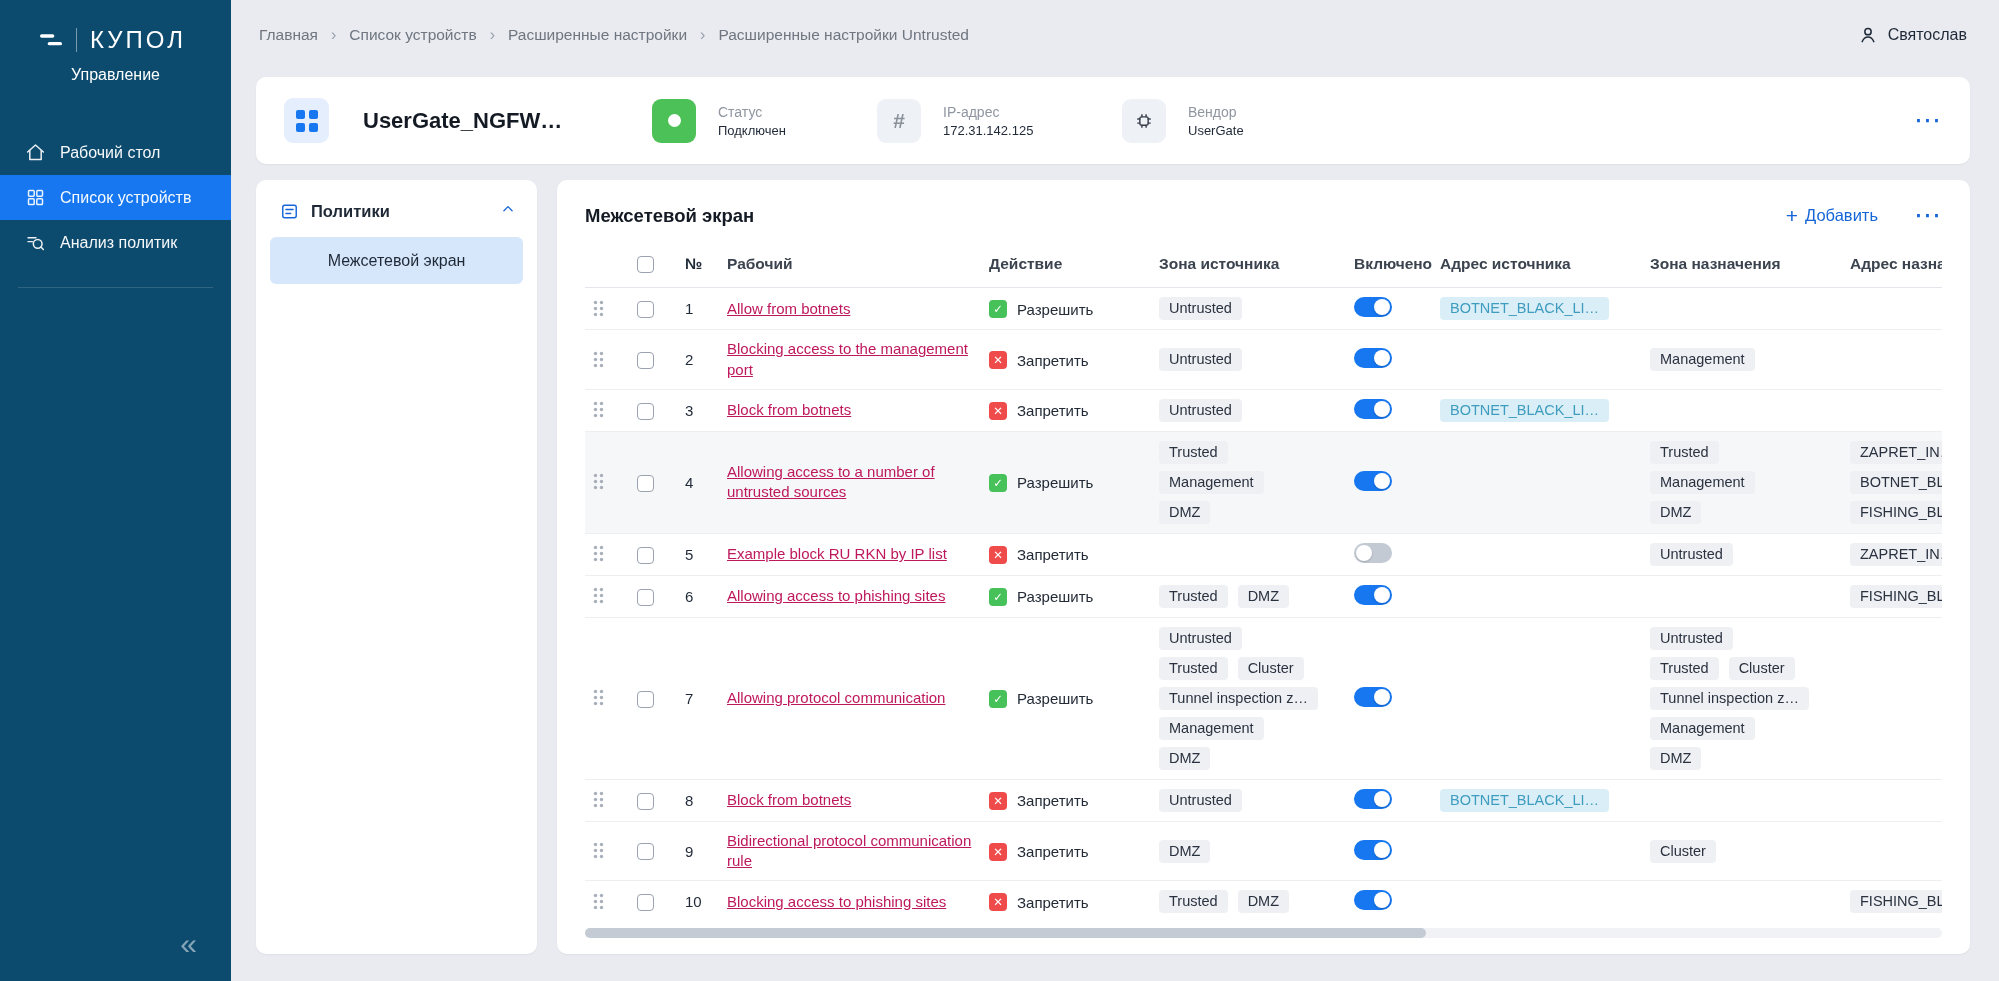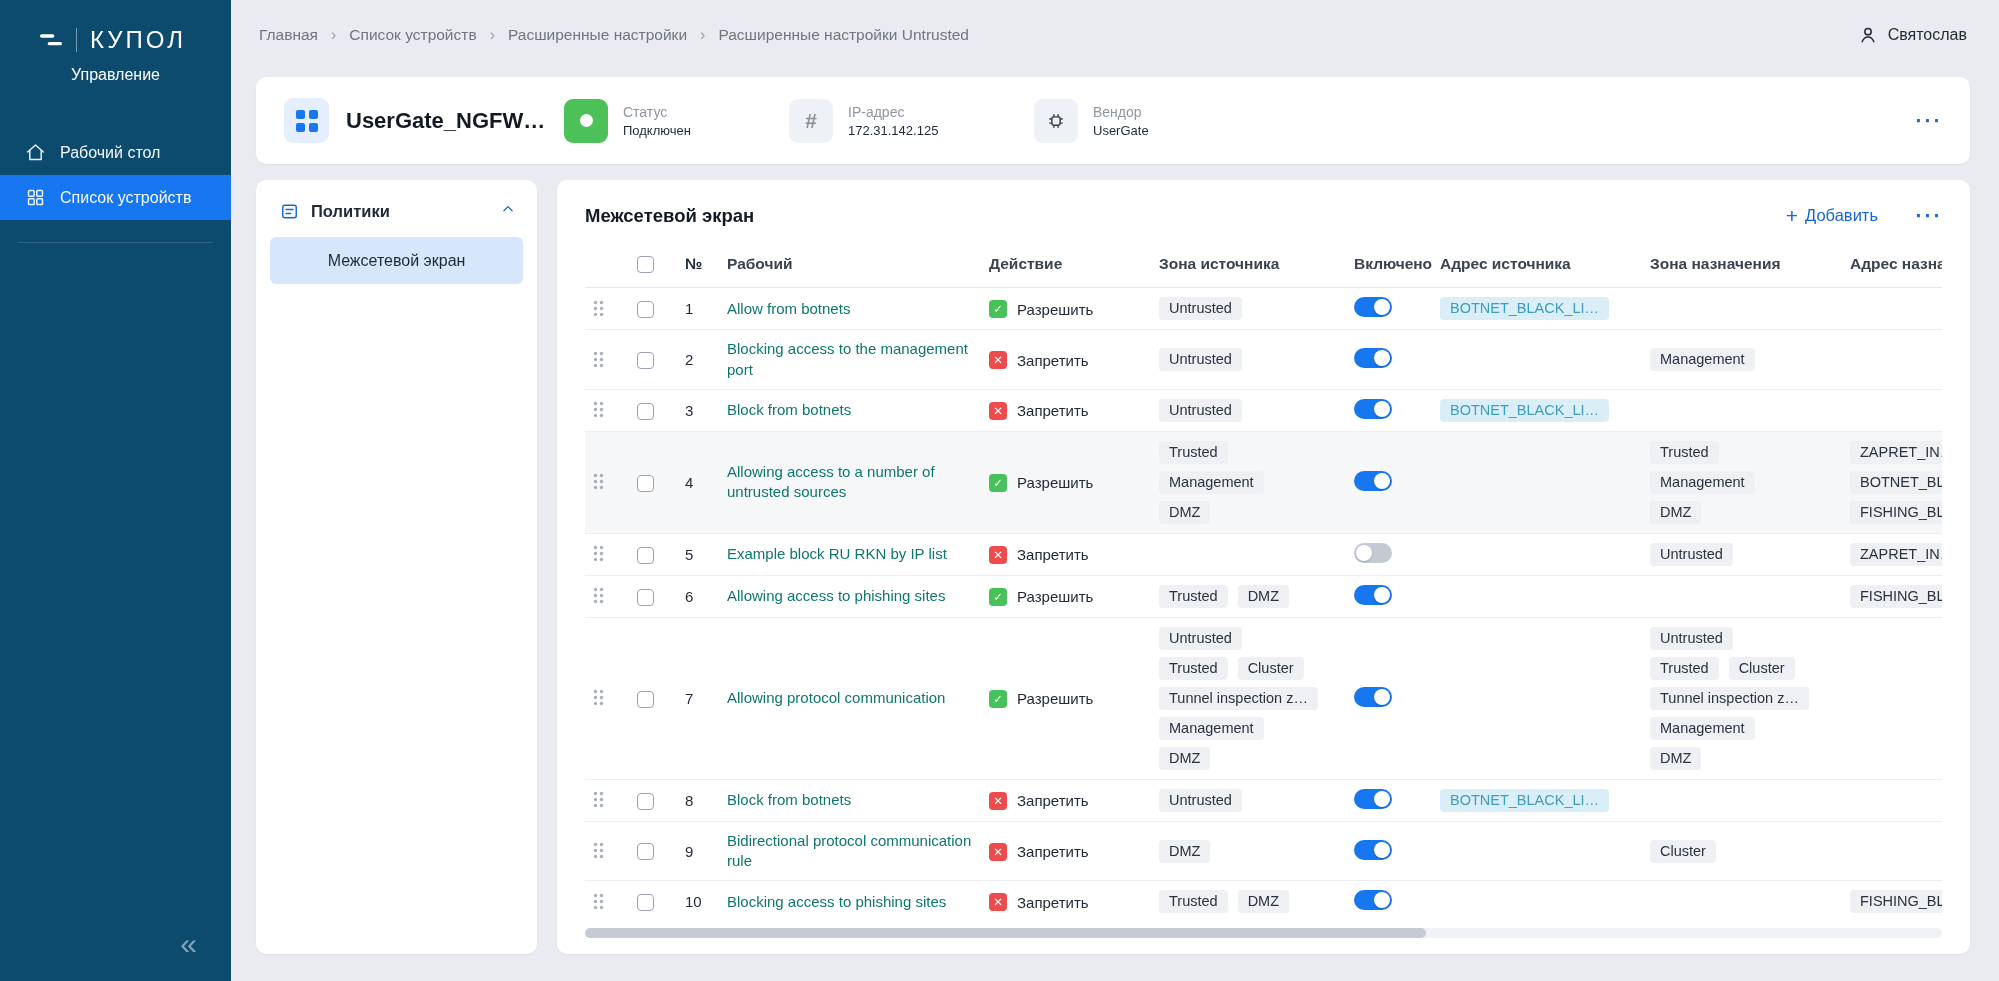--- a/index.html
+++ b/index.html
@@ -24,25 +24,25 @@
   .collapse{margin-top:auto;align-self:flex-end;padding:0 34px 22px 0;color:rgba(255,255,255,.5);font-size:30px;line-height:1;cursor:pointer}
   
   .main{position:absolute;left:231px;top:0;right:0;bottom:0;display:flex;flex-direction:column}
   .topbar{height:69px;flex:0 0 auto;display:flex;align-items:center;justify-content:space-between;padding:0 32px 0 28px}
   .breadcrumb{display:flex;align-items:center;gap:13px;font-size:15.5px;color:#6F7680}
   .bc-item{cursor:pointer;white-space:nowrap}
   .bc-sep{color:#9AA1AB;font-size:16px}
   .user{display:flex;align-items:center;gap:10px;font-size:16px;color:#1F2937;font-weight:500;cursor:pointer}
   
   .device-card{margin:8px 29px 0 25px;height:87px;background:#fff;border-radius:10px;display:flex;align-items:center;padding:0 28px;box-shadow:0 1px 2px rgba(16,24,40,.05);flex:0 0 auto}
-  .device-title-wrap{display:flex;align-items:center;gap:17px;width:280px;flex:0 0 auto}
+  .device-title-wrap{display:flex;align-items:center;gap:34px;width:368px;flex:0 0 auto}
   .device-icon{width:45px;height:45px;border-radius:9px;background:#E4EEFD;display:grid;grid-template-columns:9px 9px;grid-template-rows:9px 9px;gap:4px;place-content:center;flex:0 0 auto}
   .device-icon i{width:9px;height:9px;background:#1677F0;border-radius:2px;display:block}
   .device-title{font-size:22px;font-weight:700;color:#141A24;white-space:nowrap}
-  .info-block{display:flex;align-items:center;gap:15px}
+  .info-block{display:flex;align-items:center;gap:22px}
   .info-block.status{width:225px}
   .info-block.ip{width:245px}
   .ib-icon{width:44px;height:44px;border-radius:9px;background:#EEF1F5;display:inline-flex;align-items:center;justify-content:center;flex:0 0 auto}
   .ib-icon.green{background:#4CC158}
   .status-dot{width:13px;height:13px;border-radius:50%;background:#fff}
   .hash-glyph{font-size:21px;color:#8A919B;font-weight:600}
   .ib-text{display:flex;flex-direction:column}
   .ib-label{font-size:14px;color:#8F96A0}
   .ib-value{font-size:13px;color:#1F2937;margin-top:3px}
   .kebab{margin-left:auto;color:#1565D8;font-size:27px;line-height:1;cursor:pointer;letter-spacing:1px}
@@ -61,21 +61,21 @@
   .fw-actions{margin-left:auto;display:flex;align-items:center;gap:36px}
   .add-btn{display:inline-flex;align-items:center;gap:7px;color:#1565D8;font-size:16.5px;cursor:pointer;font-weight:500}
   .add-btn .plus{font-size:21px;font-weight:400;line-height:1}
   .fw-actions .kebab{margin-left:0}
   .table-clip{flex:1;min-height:0;overflow:hidden;margin-top:12px}
   table{border-collapse:collapse;table-layout:fixed;width:1465px}
   thead th{font-size:15.5px;font-weight:700;color:#3B434F;text-align:left;padding:14px 8px;border-bottom:1px solid #E3E7EC;white-space:nowrap;overflow:hidden}
   tbody td{font-size:15px;color:#232B36;padding:9px 8px;border-bottom:1px solid #ECEEF2;vertical-align:middle;overflow:hidden}
   tr.shaded{background:#F6F7F9}
   .c-num{color:#1F2937}
-  .rule-link{color:#0f766e;line-height:1.35;cursor:pointer}
+  .rule-link{color:#be185d;text-decoration:underline;line-height:1.35;cursor:pointer}
   .action-wrap{display:inline-flex;align-items:center;gap:10px;white-space:nowrap}
   .badge{width:18px;height:18px;border-radius:4px;display:inline-flex;align-items:center;justify-content:center;color:#fff;font-size:11.5px;font-weight:700;flex:0 0 auto}
   .badge.allow{background:#47C159}
   .badge.deny{background:#EF4B4B}
   .tagline{display:flex;gap:10px;align-items:center}
   .tagline + .tagline{margin-top:7px}
   .tag{display:inline-block;background:#EEF0F3;color:#2A3240;border-radius:4px;padding:2px 10px;font-size:14.5px;line-height:19px;white-space:nowrap}
   .tag.cyan{background:#D9EEF7;color:#3E9CBE}
   .toggle{width:38px;height:20px;border-radius:10px;background:#1677F0;position:relative;display:inline-block;cursor:pointer}
   .toggle::after{content:"";position:absolute;top:2px;width:16px;height:16px;border-radius:50%;background:#fff;box-shadow:0 1px 2px rgba(0,0,0,.18)}
@@ -115,20 +115,30 @@
       <div class="menu-item active">
         <span class="mi-icon">
           <svg width="21" height="21" viewBox="0 0 24 24" fill="none" stroke="currentColor" stroke-width="1.7" stroke-linecap="round" stroke-linejoin="round">
             <rect x="4" y="4" width="6.5" height="6.5" rx="1"></rect>
             <rect x="13.5" y="4" width="6.5" height="6.5" rx="1"></rect>
             <rect x="4" y="13.5" width="6.5" height="6.5" rx="1"></rect>
             <rect x="13.5" y="13.5" width="6.5" height="6.5" rx="1"></rect>
           </svg>
         </span>
         <span class="mi-label">Список устройств</span>
+      </div>
+      <div class="menu-item">
+        <span class="mi-icon">
+          <svg width="21" height="21" viewBox="0 0 24 24" fill="none" stroke="currentColor" stroke-width="1.7" stroke-linecap="round" stroke-linejoin="round">
+            <path d="M3.5 6.5h9M3.5 11h5"></path>
+            <circle cx="14.5" cy="13.5" r="5"></circle>
+            <path d="M18.2 17.2 21 20"></path>
+          </svg>
+        </span>
+        <span class="mi-label">Анализ политик</span>
       </div>
     </nav>
   <div class="sidebar-divider"></div>
   <div class="collapse">«</div>
 </aside>
 
 <div class="main">
 
   <div class="topbar">
     <div class="breadcrumb">

